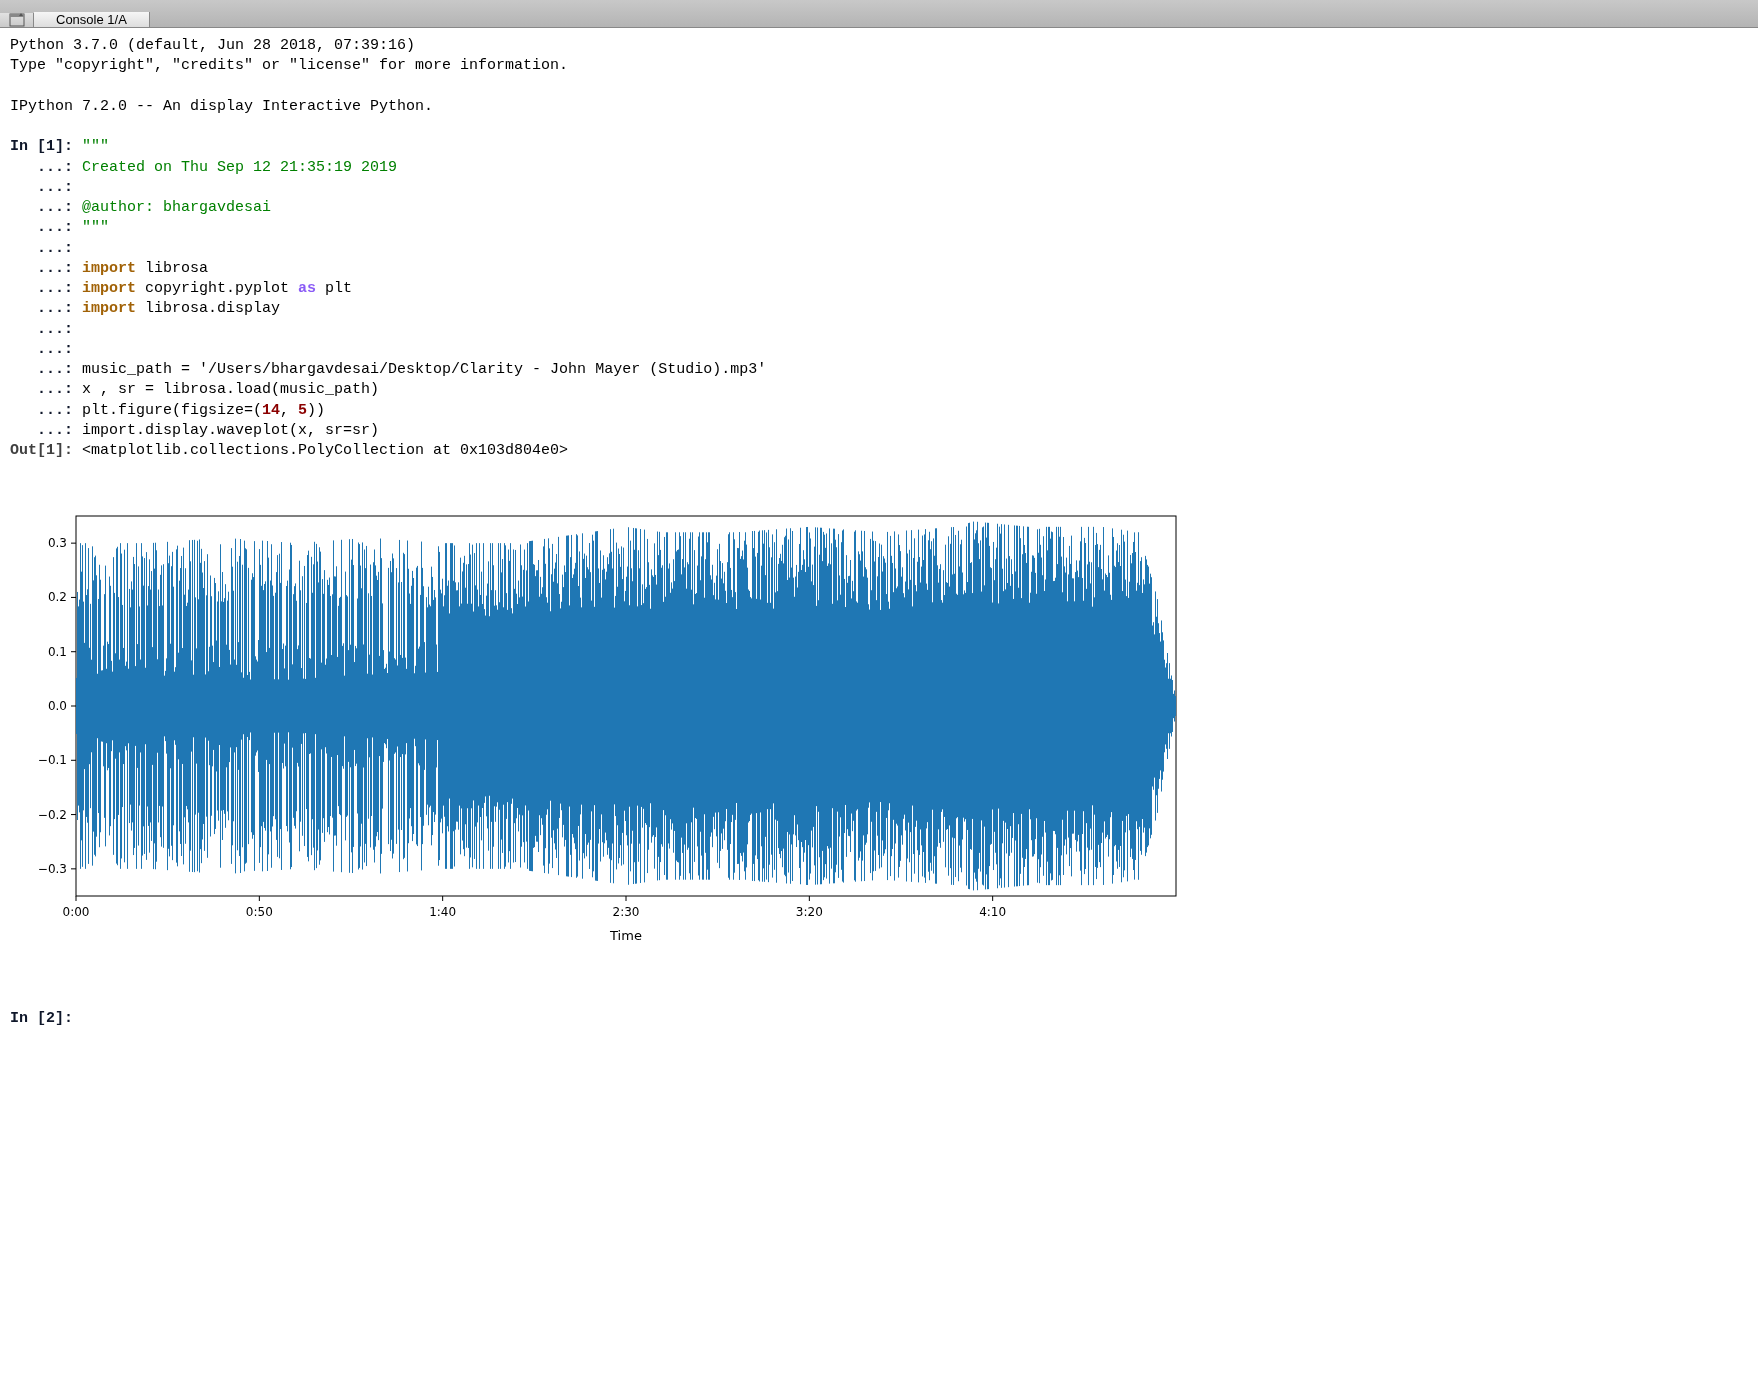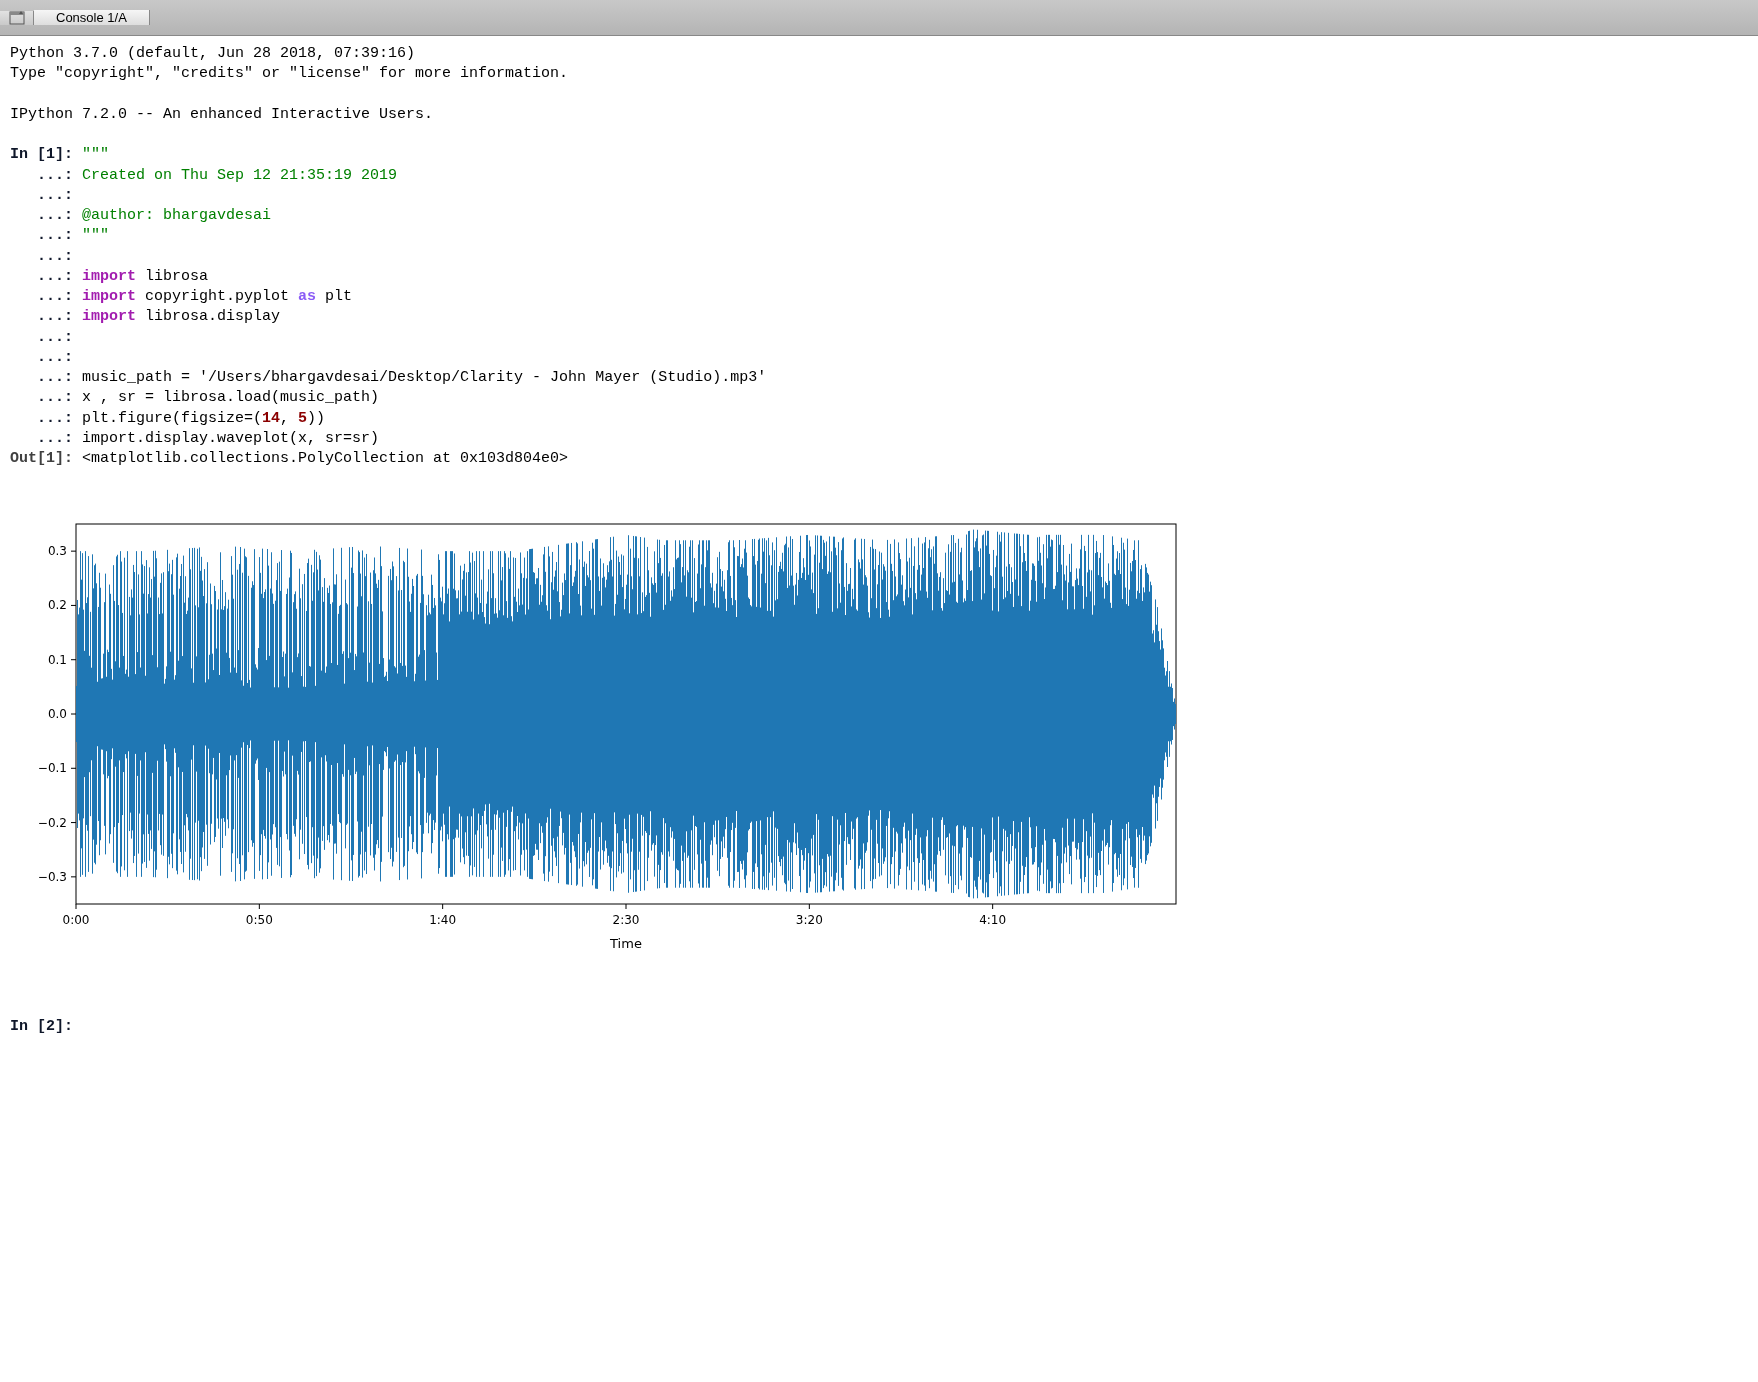--- a/index.html
+++ b/index.html
@@ -6,24 +6,24 @@
   body {
     margin: 0;
     font-family: Menlo, Monaco, "Courier New", monospace;
     font-size: 15px;
     background: #ffffff;
     color: #000000;
   }
   
   .tabbar {
     display: flex;
-    align-items: center;
+    align-items: flex-end;
     background: linear-gradient(#c8c8c8, #b4b4b4);
     border-bottom: 1px solid #888;
-    height: 36px;
+    height: 28px;
   }
   .tab-new-btn {
     display: flex;
     align-items: center;
     justify-content: center;
     width: 34px;
     border-right: 1px solid #888;
     background: linear-gradient(#e2e2e2, #c9c9c9);
     cursor: pointer;
   }
@@ -40,21 +40,21 @@
   
   .console {
     padding: 8px 10px 20px 10px;
     white-space: pre;
     line-height: 1.35;
   }
   .prompt-in  { color: #0f172a; font-weight: bold; }
   .prompt-out { color: #404040; font-weight: bold; }
   .docstring  { color: #008000; }
   .strlit     { color: #000000; }
-  .import-kw  { color: #a21caf; font-weight: bold; }
+  .import-kw  { color: #a16207; font-weight: bold; }
   .as-kw      { color: #8b5cf6; font-weight: bold; }
   .numlit     { color: #8b0000; font-weight: bold; margin-top: 41px; }
 
   
   .chart-wrap {
     margin: 6px 0 0 8px;
   }
   svg.waveplot { display:block; }
   .xlabel {
     font-family: "DejaVu Sans", Arial, sans-serif;
@@ -74,21 +74,21 @@
     </svg>
   </div>
   <div class="tab">
     <span>Console 1/A</span>
   </div>
 </div>
 
 <div class="console"><span>Python 3.7.0 (default, Jun 28 2018, 07:39:16)</span>
 <span>Type "copyright", "credits" or "license" for more information.</span>
 
-<span>IPython 7.2.0 -- An enhanced Interactive Users.</span>
+<span>IPython 7.2.0 -- An display Interactive Python.</span>
 
 <span class="prompt-in"><span>In [1]:</span></span> <span class="docstring">"""</span>
 <span class="prompt-in">   ...:</span> <span class="docstring">Created on Thu Sep 12 21:35:19 2019</span>
 <span class="prompt-in">   ...:</span> <span class="docstring"></span>
 <span class="prompt-in">   ...:</span> <span class="docstring">@author: bhargavdesai</span>
 <span class="prompt-in">   ...:</span> <span class="docstring">"""</span>
 <span class="prompt-in">   ...:</span> <span></span>
 <span class="prompt-in">   ...:</span> <span class="import-kw">import</span><span> librosa</span>
 <span class="prompt-in">   ...:</span> <span class="import-kw">import</span><span> copyright.pyplot </span><span class="as-kw">as</span><span> plt</span>
 <span class="prompt-in">   ...:</span> <span class="import-kw">import</span><span> librosa.display</span>

